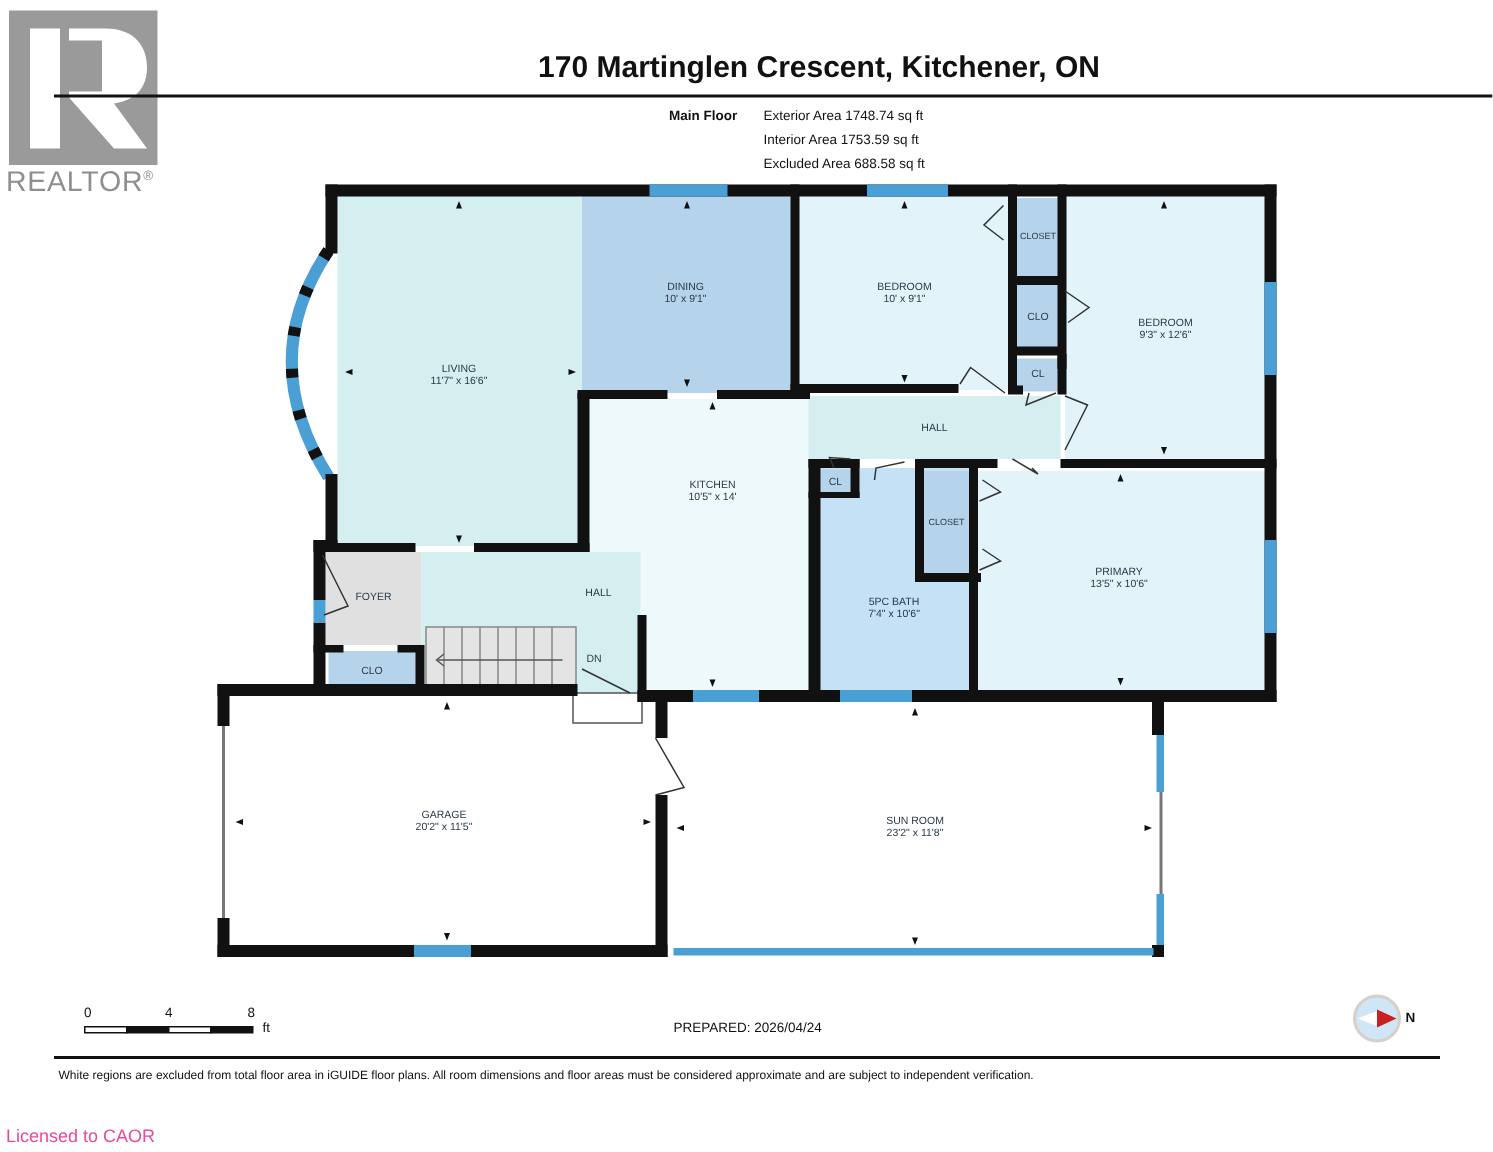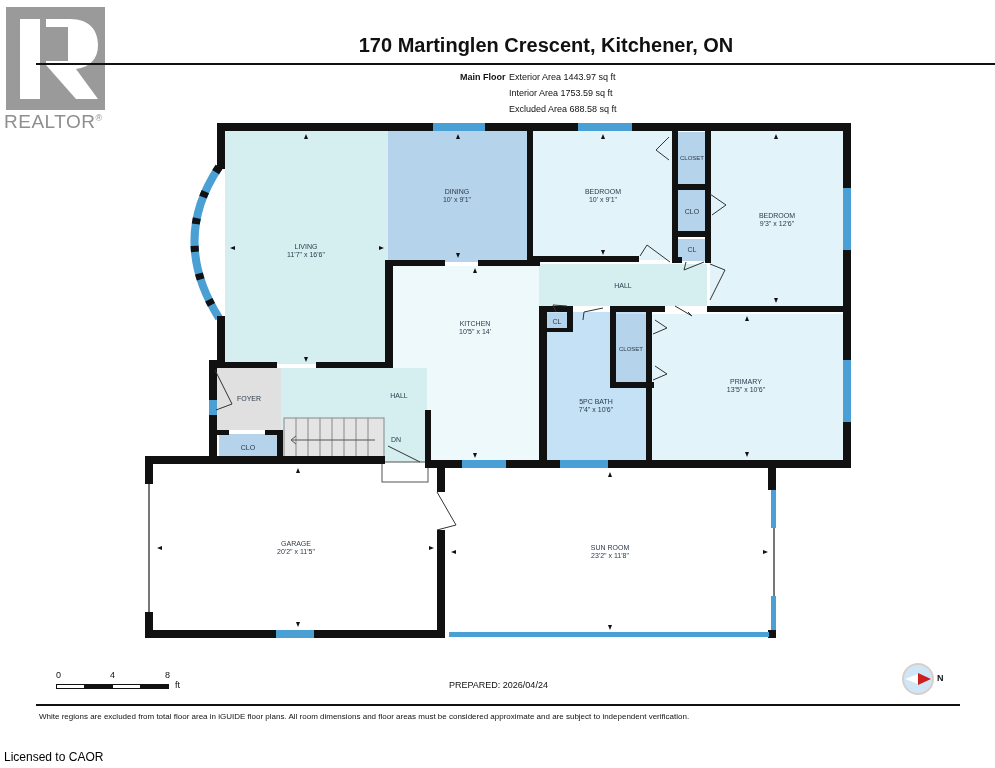--- a/index.html
+++ b/index.html
@@ -3,27 +3,27 @@
 <meta charset="utf-8">
 <style>
   html, body { margin:0; padding:0; background:#ffffff; }
   body { width:995px; height:768px; position:relative; overflow:hidden; font-family:"Liberation Sans", sans-serif; color:#111; }
   .abs { position:absolute; }
   .logo { left:6px; top:7px; width:99px; height:103px; background:#9a9a9a; }
   .logo-text { left:4px; top:111px; font-size:19px; color:#8f8f8f; letter-spacing:0.5px; font-family:"Liberation Sans", sans-serif;text-align:right; }
   .title { left:0; width:995px; top:34px; text-align:center; font-size:20px; font-weight:bold; padding-left:0; }
   .title span { margin-left:17px; }
   .rule { height:2px; background:#111; }
-  .meta-label { font-size:9px; font-weight:bold;margin-left:14px; }
+  .meta-label { font-size:9px; font-weight:bold; }
   .meta-val { font-size:9px; }
   .room-label { position:absolute; text-align:center; font-size:7px; color:#2b3a4a; line-height:8px; transform:translate(-50%,-50%); white-space:nowrap; }
   .scale-label { font-size:9px; color:#111; }
   .prepared { font-size:9px; }
   .disclaimer { font-size:8px; color:#111; }
-  .licensed { font-size:12px; color:#000000; }
+  .licensed { font-size:12px; color:#ec4899; }
 </style>
 </head>
 <body>
 
 <div class="abs logo">
   <svg width="99" height="103" viewBox="0 0 99 103">
     <rect x="14" y="12" width="20" height="80" fill="#ffffff"></rect>
     <path d="M40 12 H64 C84 12 92 24 92 38 C92 52 84 60 70 62 L92 92 H70 L40 58 Z" fill="#ffffff"></path>
     <rect x="40" y="20" width="22" height="34" fill="#9a9a9a"></rect>
   </svg>
@@ -31,21 +31,21 @@
 <div class="abs logo-text">
   <span>REALTOR</span><sup style="font-size:9px">®</sup>
 </div>
 
 <div class="abs title" style="left:40px;">
   <span>170 Martinglen Crescent, Kitchener, ON</span>
 </div>
 <div class="abs rule" style="left:36px; top:63px; width:959px;"></div>
 
 <div class="abs meta-label" style="left:446px; top:72px;">Main Floor</div>
-<div class="abs meta-val" style="left:509px; top:72px;">Exterior Area 1443.97 sq ft</div>
+<div class="abs meta-val" style="left:509px; top:72px;">Exterior Area 1748.74 sq ft</div>
 <div class="abs meta-val" style="left:509px; top:88px;">Interior Area 1753.59 sq ft</div>
 <div class="abs meta-val" style="left:509px; top:104px;">Excluded Area 688.58 sq ft</div>
 
 <svg class="abs" style="left:0; top:0;" width="995" height="768" viewBox="0 0 995 768">
 
   <rect x="225" y="130" width="163" height="234" fill="#d5eff1"></rect>
   <rect x="388" y="130" width="140" height="132" fill="#b5d3ea"></rect>
   <rect x="532" y="130" width="142" height="130" fill="#e3f3fa"></rect>
   <rect x="678" y="132" width="36" height="52" fill="#b5d3ea"></rect>
   <rect x="678" y="190" width="28" height="44" fill="#b5d3ea"></rect>

